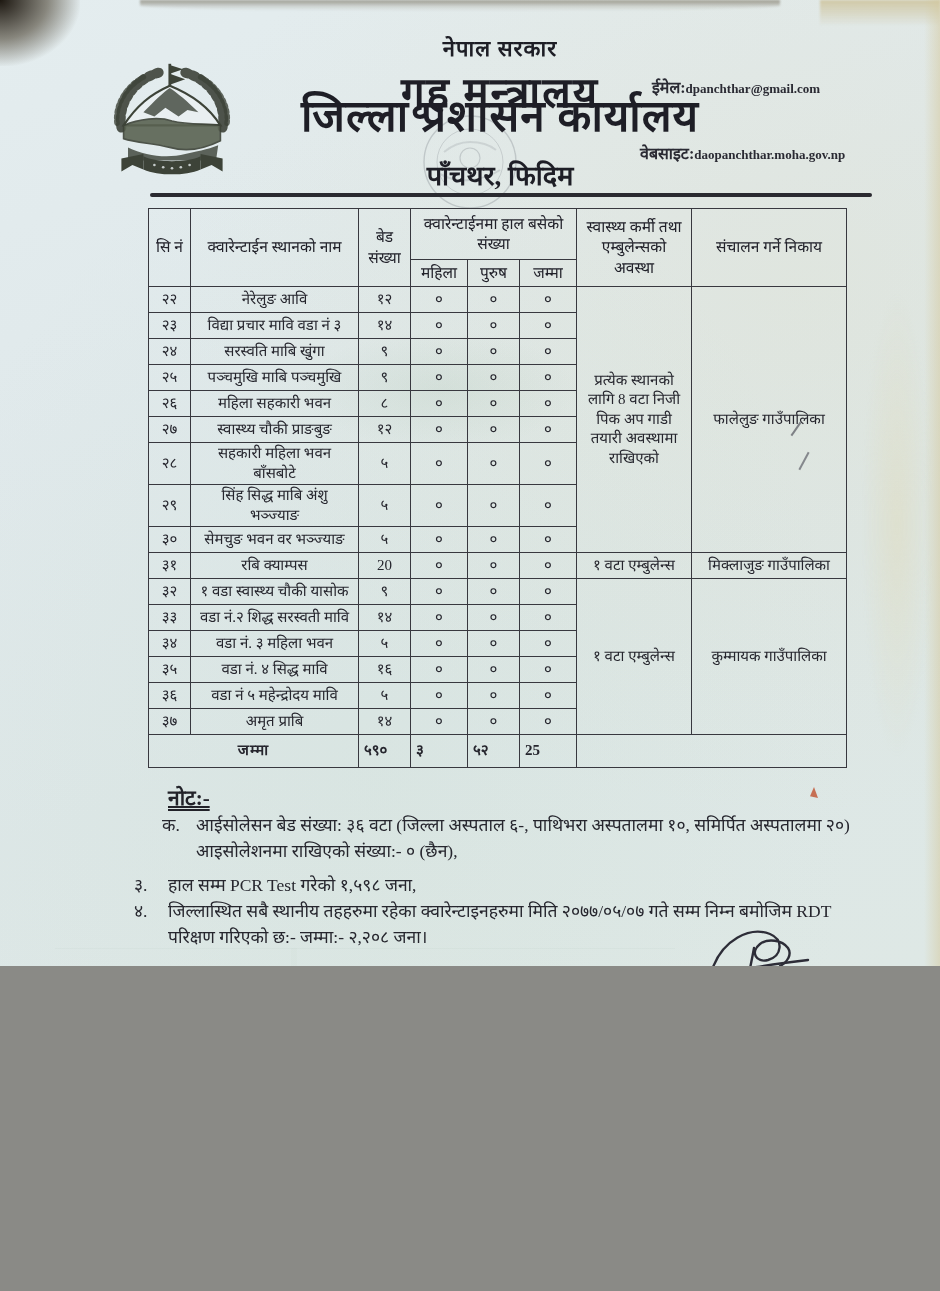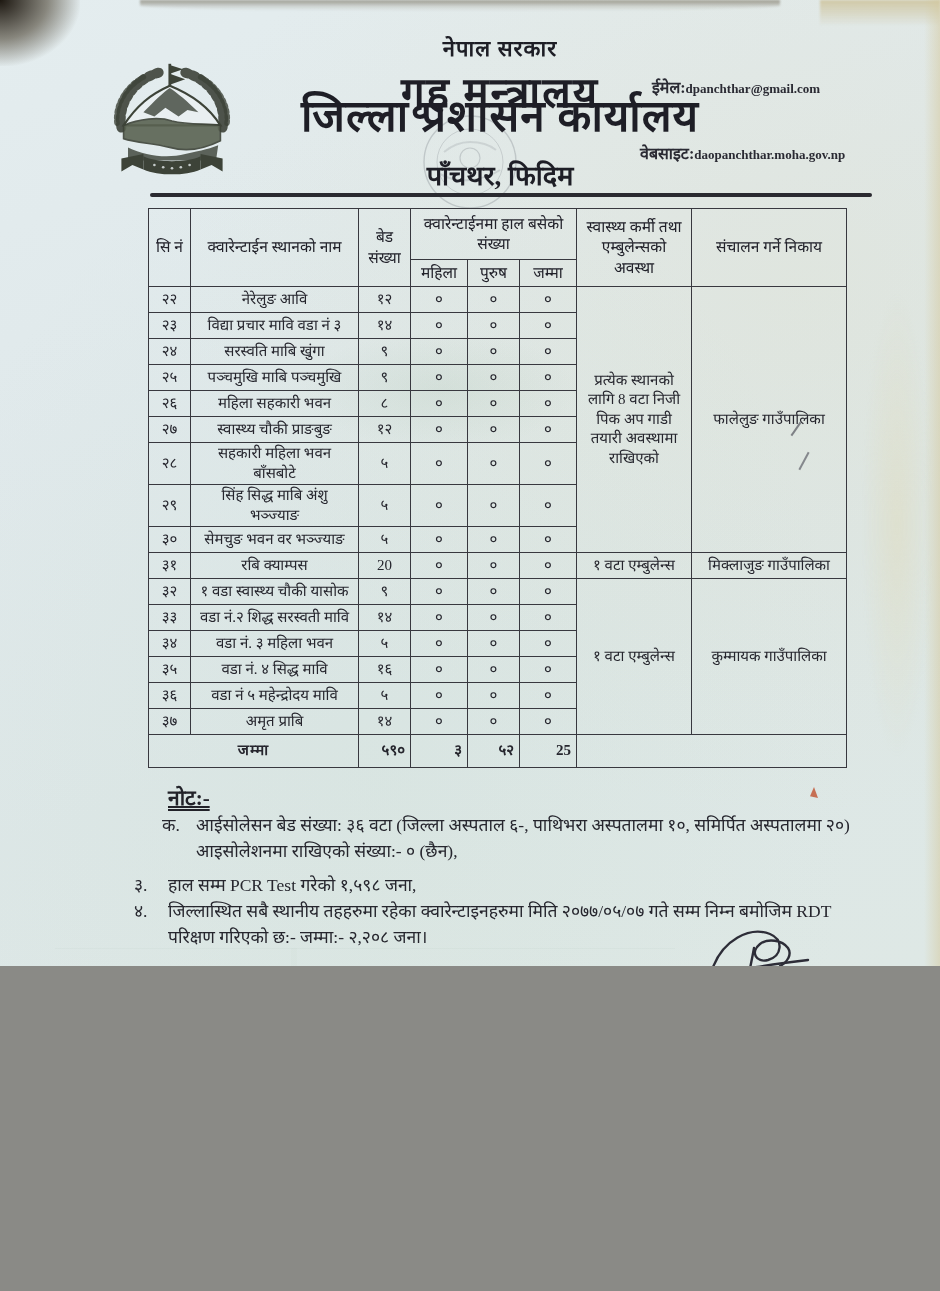--- a/index.html
+++ b/index.html
@@ -58,21 +58,21 @@
   table.doc th { font-weight:normal; font-size:15.5px; text-align:center; color:#21212a; padding:2px 3px; }
   tr.hdr-top th { height:46px; }
   tr.hdr-sub th { height:22px; }
   td.cell-num { text-align:center; }
   td.cell-name { text-align:center; padding-left:8px; }
   td.cell-health { text-align:center; padding:2px 7px; line-height:1.45; }
   td.cell-operator { text-align:center; padding:2px 6px; }
   tr.data-row td { height:23px; }
   tr.total-row td { height:30px; font-weight:bold; }
   td.cell-total-label { text-align:center; font-size:20px; letter-spacing:1px; }
-  td.cell-total-num { text-align:right; font-size:16px; }
+  td.cell-total-num { text-align:left; font-size:16px; }
   td.cell-filler { border:none; background:transparent; }
   
   .notes-heading { position:absolute; left:168px; top:783px; font-size:21px; font-weight:bold;
     text-decoration:underline double 2px; color:#222229; }
   .note { position:absolute; display:flex; font-size:17.5px; line-height:26px; color:#26262e; }
   .note-marker { flex:0 0 34px; }
   .note-text { flex:1; }
   .note-k { left:162px; top:812px; width:708px; }
   .note-3 { left:134px; top:872px; width:710px; }
   .note-4 { left:134px; top:898px; width:736px; }

